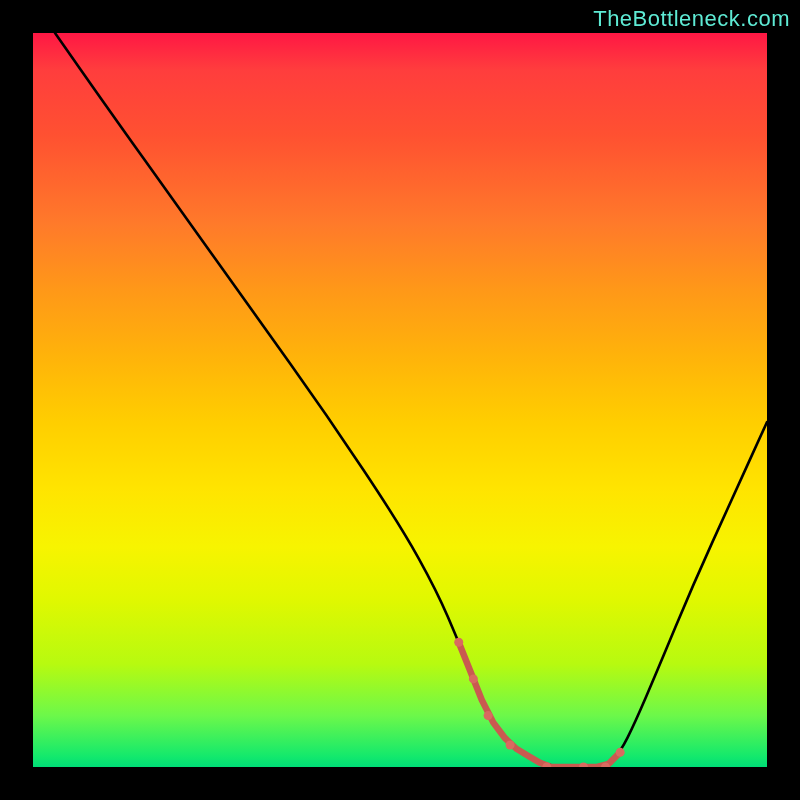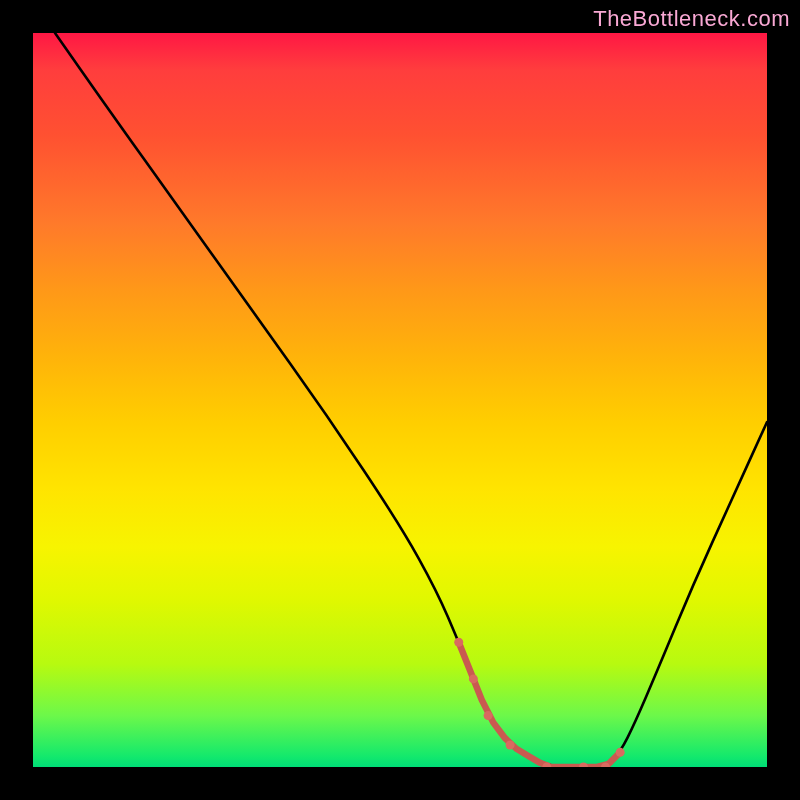--- a/index.html
+++ b/index.html
@@ -8,21 +8,21 @@
     height: 800px;
     background: #000;
     position: relative;
     overflow: hidden;
     font-family: Arial, sans-serif;
   }
   .watermark {
     position: absolute;
     top: 6px;
     right: 10px;
-    color: #f9a8d4;
+    color: #5eead4;
     font-size: 22px;
     font-weight: 500;
     letter-spacing: 0.5px;
     z-index: 10;
   }
   .plot-area {
     position: absolute;
     left: 33px;
     top: 33px;
     width: 734px;

